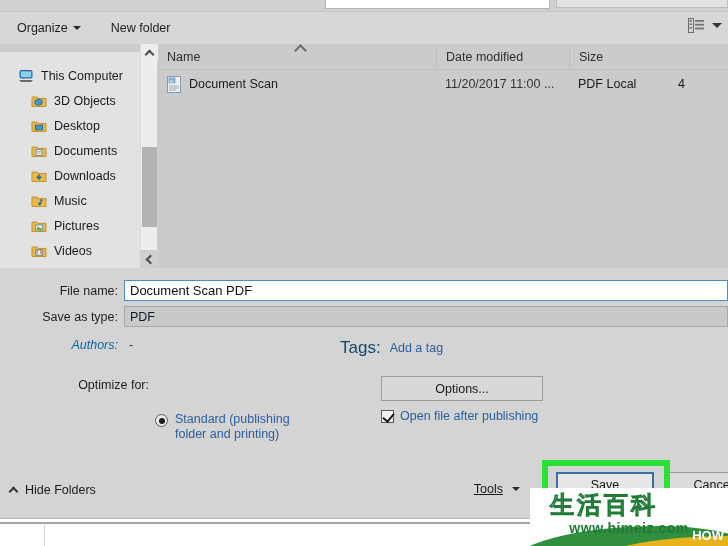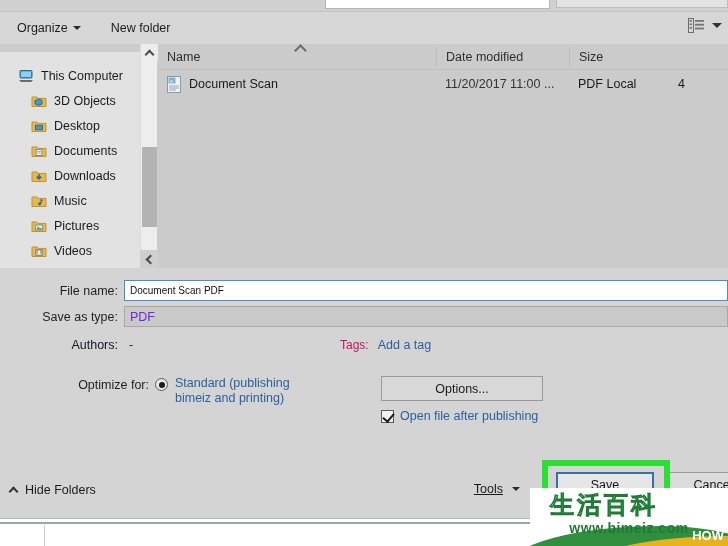--- a/index.html
+++ b/index.html
@@ -140,42 +140,42 @@
     position: absolute; left: 0; top: 268px; width: 728px; height: 204px;
     background: #d4d4d4;
   }
   .row { position: absolute; display: flex; align-items: center; }
   .lbl { font-size: 12.5px; color: #1f1f1f; text-align: right; }
 
   .row-filename { left: 0; top: 12px; width: 728px; }
   .fn-label { width: 124px; padding-right: 6px; }
   .fn-input {
     width: 604px; height: 21px; background: #ffffff;
-    border: 1px solid #4a8ec2; font-size: 10px; color: #111;
+    border: 1px solid #4a8ec2; font-size: 13px; color: #111;
     display: flex; align-items: center; padding-left: 5px;
   }
 
   .row-savetype { left: 0; top: 38px; width: 728px; }
   .st-label { width: 124px; padding-right: 6px; }
   .st-input {
     width: 604px; height: 21px; background: #c9c9c9;
-    border: 1px solid #a8a8a8; font-size: 12.5px; color: #6d28d9;
+    border: 1px solid #a8a8a8; font-size: 12.5px; color: #0f172a;
     display: flex; align-items: center; padding-left: 5px;
   }
 
   .row-authors { left: 0; top: 70px; }
-  .au-label { width: 124px; padding-right: 6px; color: #0f172a; }
+  .au-label { width: 124px; padding-right: 6px; color: #0369a1; font-style: italic; }
   .au-val { font-size: 12.5px; color: #2a2a2a; padding-left: 5px; }
   .row-tags { left: 340px; top: 70px; }
-  .tg-label { font-size: 12px; color: #be185d; }
+  .tg-label { font-size: 17px; color: #0c4a6e; }
   .tg-val { font-size: 12.5px; color: #2b5f9e; margin-left: 9px; }
 
   .row-optimize { left: 0; top: 108px; }
   .opt-label { width: 155px; padding-right: 6px; align-self: flex-start; padding-top: 2px; }
-  .radio-group { display: flex; flex-direction: row; gap: 8px; }
+  .radio-group { display: flex; flex-direction: row; gap: 8px; margin-top: 36px; }
   .radio-line { display: flex; align-items: flex-start; gap: 7px; }
   .radio {
     width: 13px; height: 13px; border-radius: 50%;
     border: 1px solid #5a5a5a; background: #e8e8e8;
     flex: 0 0 13px; margin-top: 2px; position: relative;
   }
   .radio.checked::after {
     content: ""; position: absolute; left: 2.5px; top: 2.5px;
     width: 6px; height: 6px; border-radius: 50%; background: #1b1b1b;
   }
@@ -505,21 +505,21 @@
       <div class="tg-val">Add a tag</div>
     </div>
 
     <div class="row row-optimize">
       <div class="lbl opt-label">Optimize for:</div>
       <div class="radio-group">
         <div class="radio-line">
           <span class="radio checked"></span>
           <span class="radio-text">
             <span>Standard (publishing</span><br>
-            <span>bimeiz and printing)</span>
+            <span>folder and printing)</span>
           </span>
         </div>
       </div>
     </div>
 
     <div class="options-btn">Options...</div>
 
     <div class="openfile-row">
       <span class="checkbox checked"></span>
       <span class="openfile-text">Open file after publishing</span>

